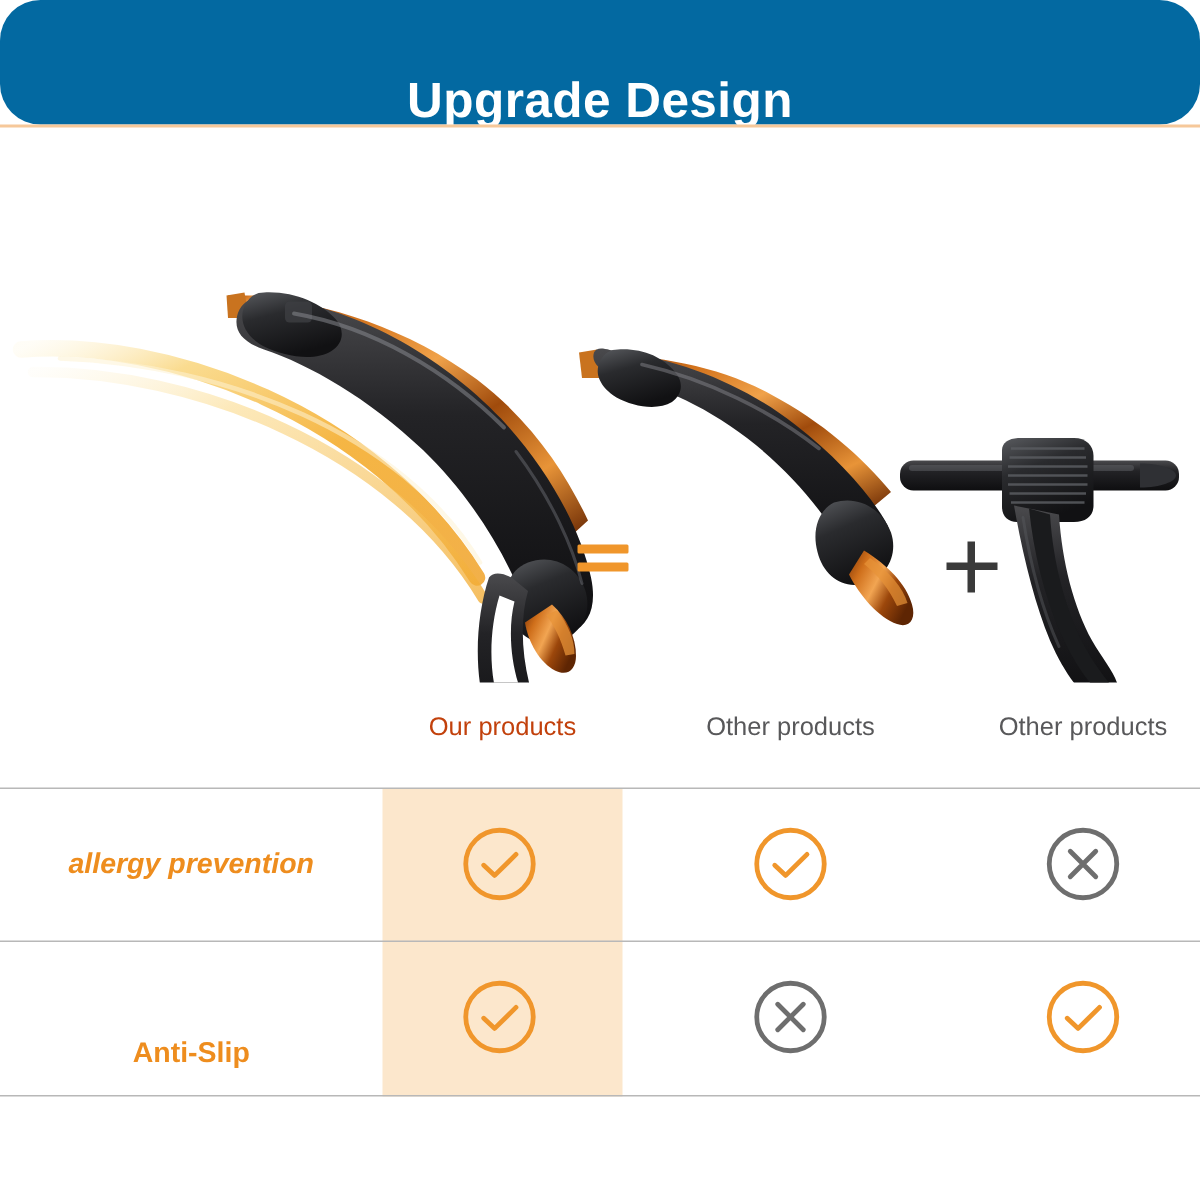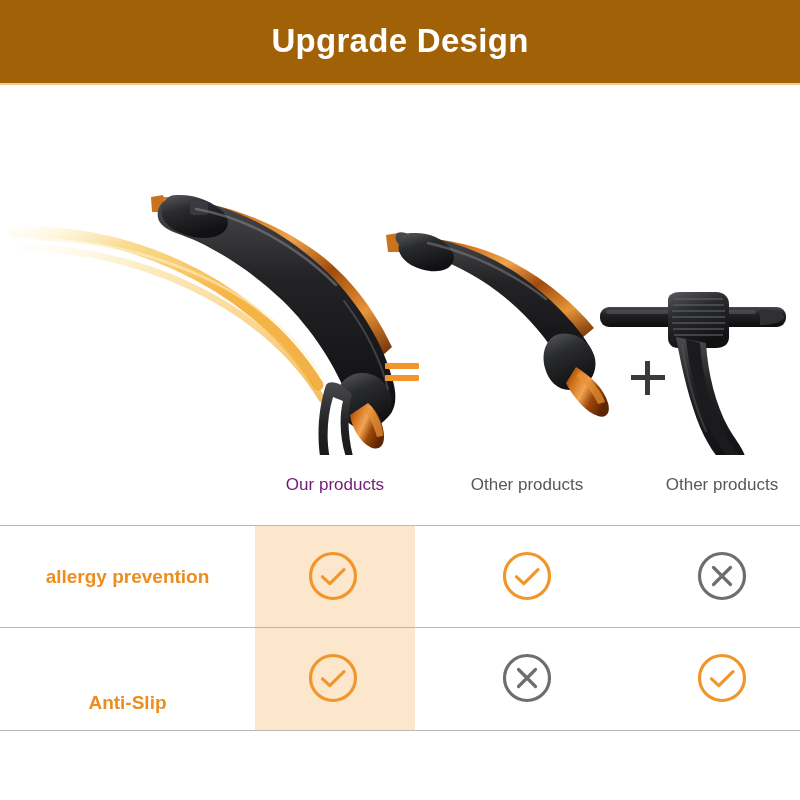--- a/index.html
+++ b/index.html
@@ -18,24 +18,25 @@
     overflow: hidden;
   }
 
   
   .header-banner {
     position: absolute;
     left: 0;
     top: 0;
     width: 800px;
     height: 83px;
-    background: #a16207;
+    background: #0369a1;
     display: flex;
-    align-items: center;
+    align-items: flex-end;
     justify-content: center;
+    border-radius: 27px;
   }
   .header-title {
     color: #ffffff;
     font-size: 33px;
     font-weight: bold;
     letter-spacing: 0.3px;
     font-family: "Liberation Sans", sans-serif;
     line-height: 1;
     margin-top: -2px;
   }
@@ -125,36 +126,36 @@
   }
   .head-cell {
     position: absolute;
     top: 0;
     text-align: center;
     font-size: 17px;
     font-family: "Liberation Sans", sans-serif;
     line-height: 24px;
     white-space: nowrap;
   }
-  .head-cell.c1 { left: 255px; width: 160px; color: #701a75; }
+  .head-cell.c1 { left: 255px; width: 160px; color: #c2410c; }
   .head-cell.c2 { left: 447px; width: 160px; color: #58585A; }
   .head-cell.c3 { left: 642px; width: 160px; color: #58585A; }
 
   .row-label {
     position: absolute;
     left: 0;
     width: 255px;
     text-align: center;
     color: #EE8D1E;
     font-weight: bold;
     font-size: 19px;
     font-family: "Liberation Sans", sans-serif;
     white-space: nowrap;
   }
-  .row-label.l1 { top: 111px; }
+  .row-label.l1 { top: 111px; font-style: italic; }
   .row-label.l2 { top: 213px; margin-top: 24px; }
 
   .cell-icon {
     position: absolute;
     width: 52px;
     height: 52px;
   }
   .cell-icon svg { display: block; width: 52px; height: 52px; }
 
   .r1c1 { left: 307px; top: 95px; }

